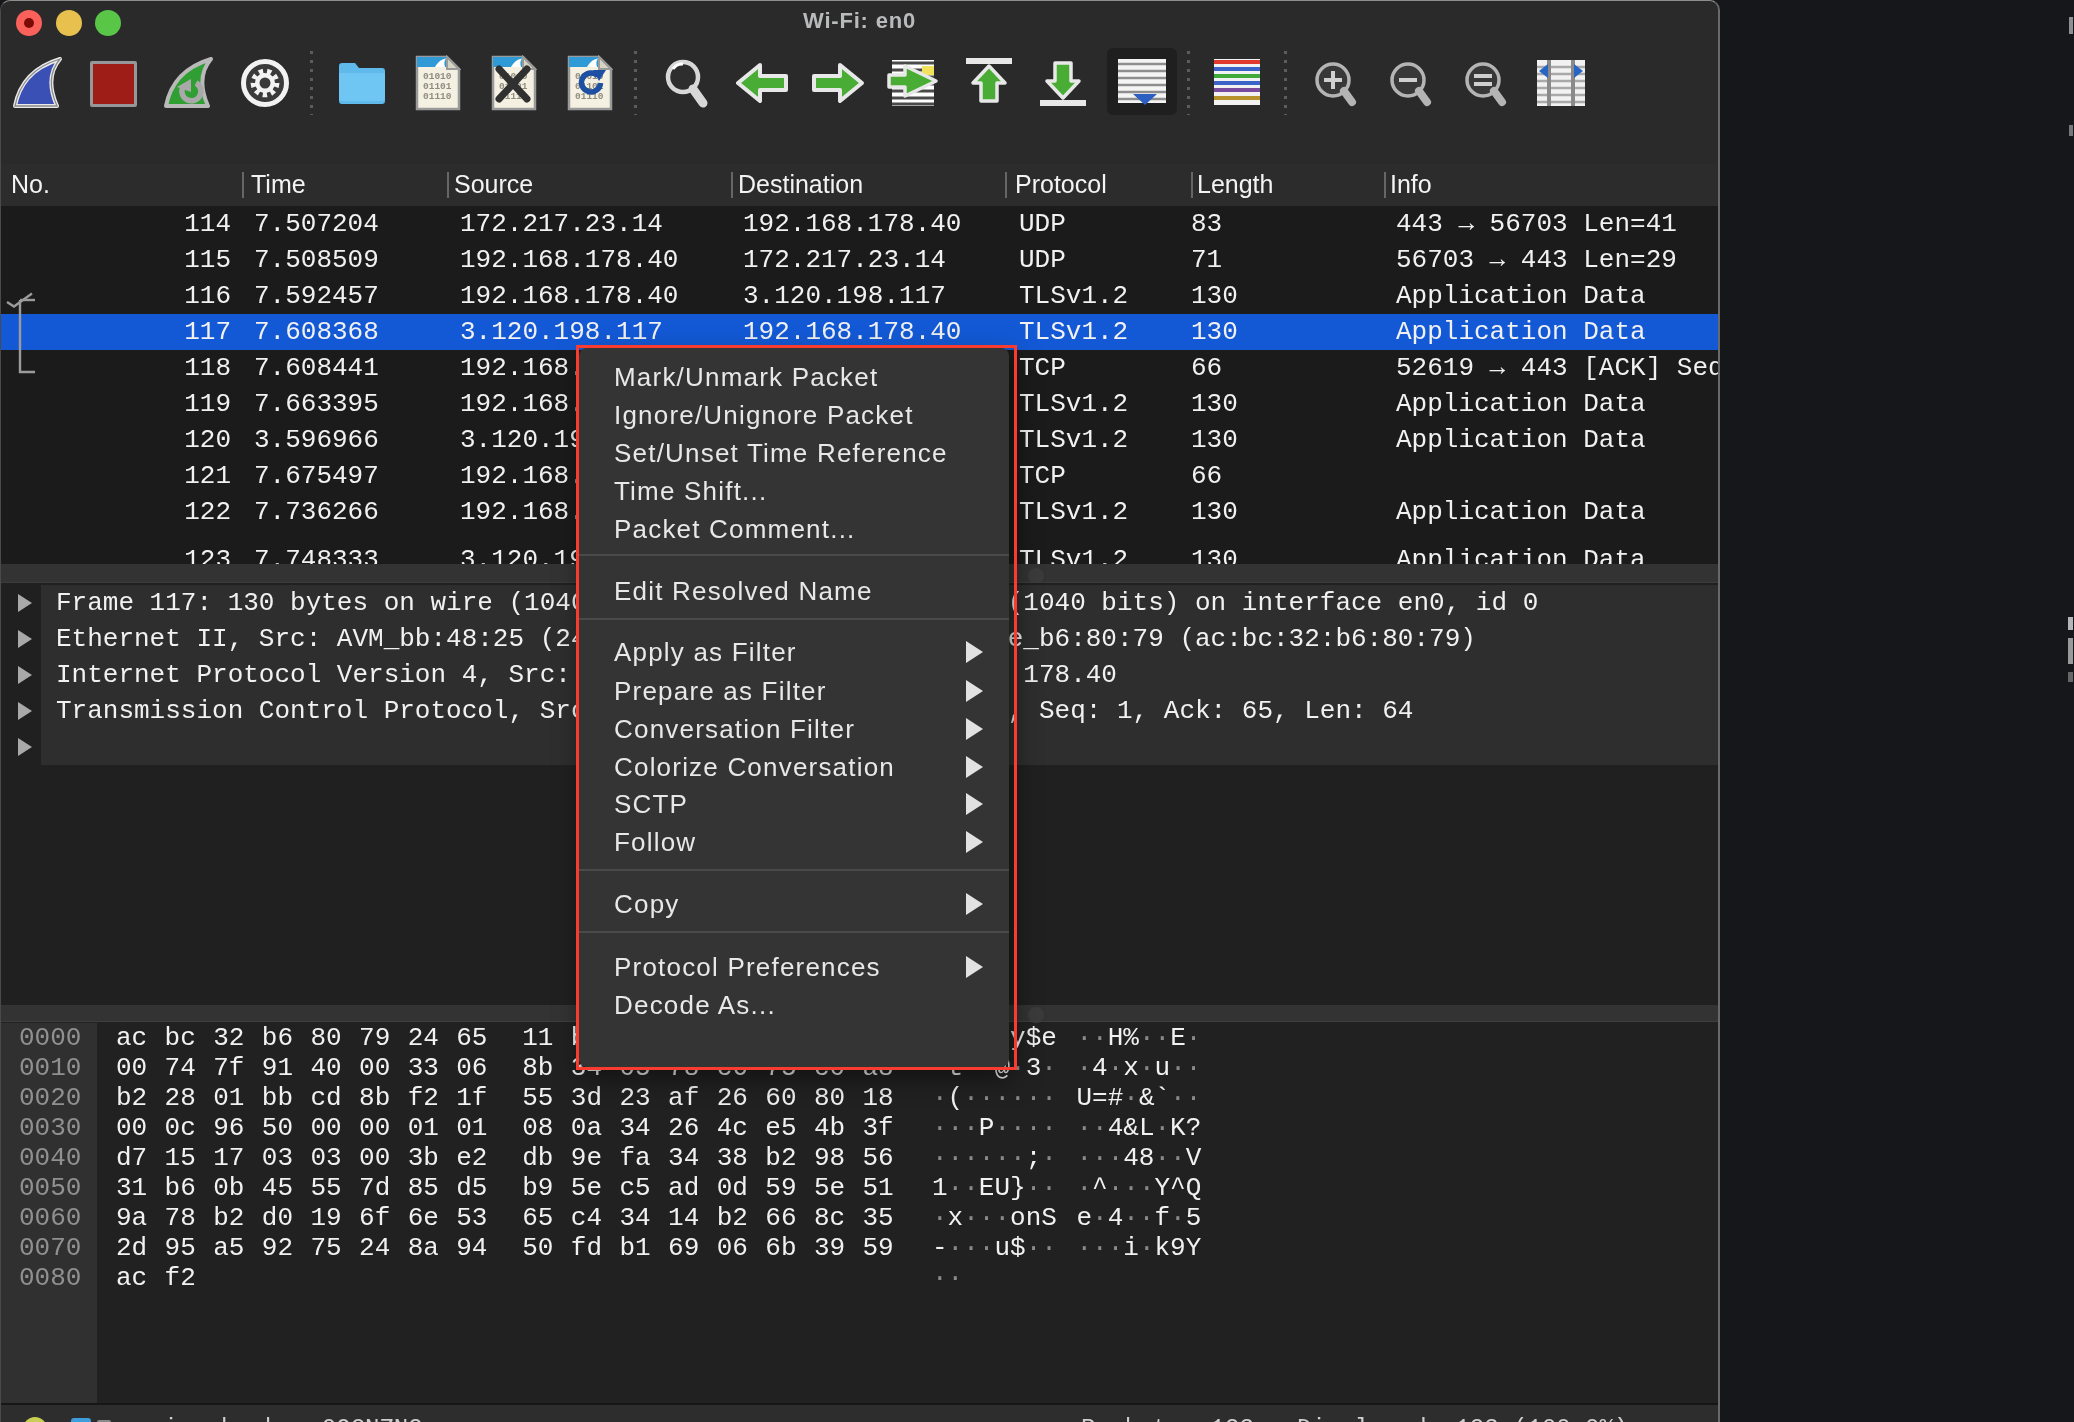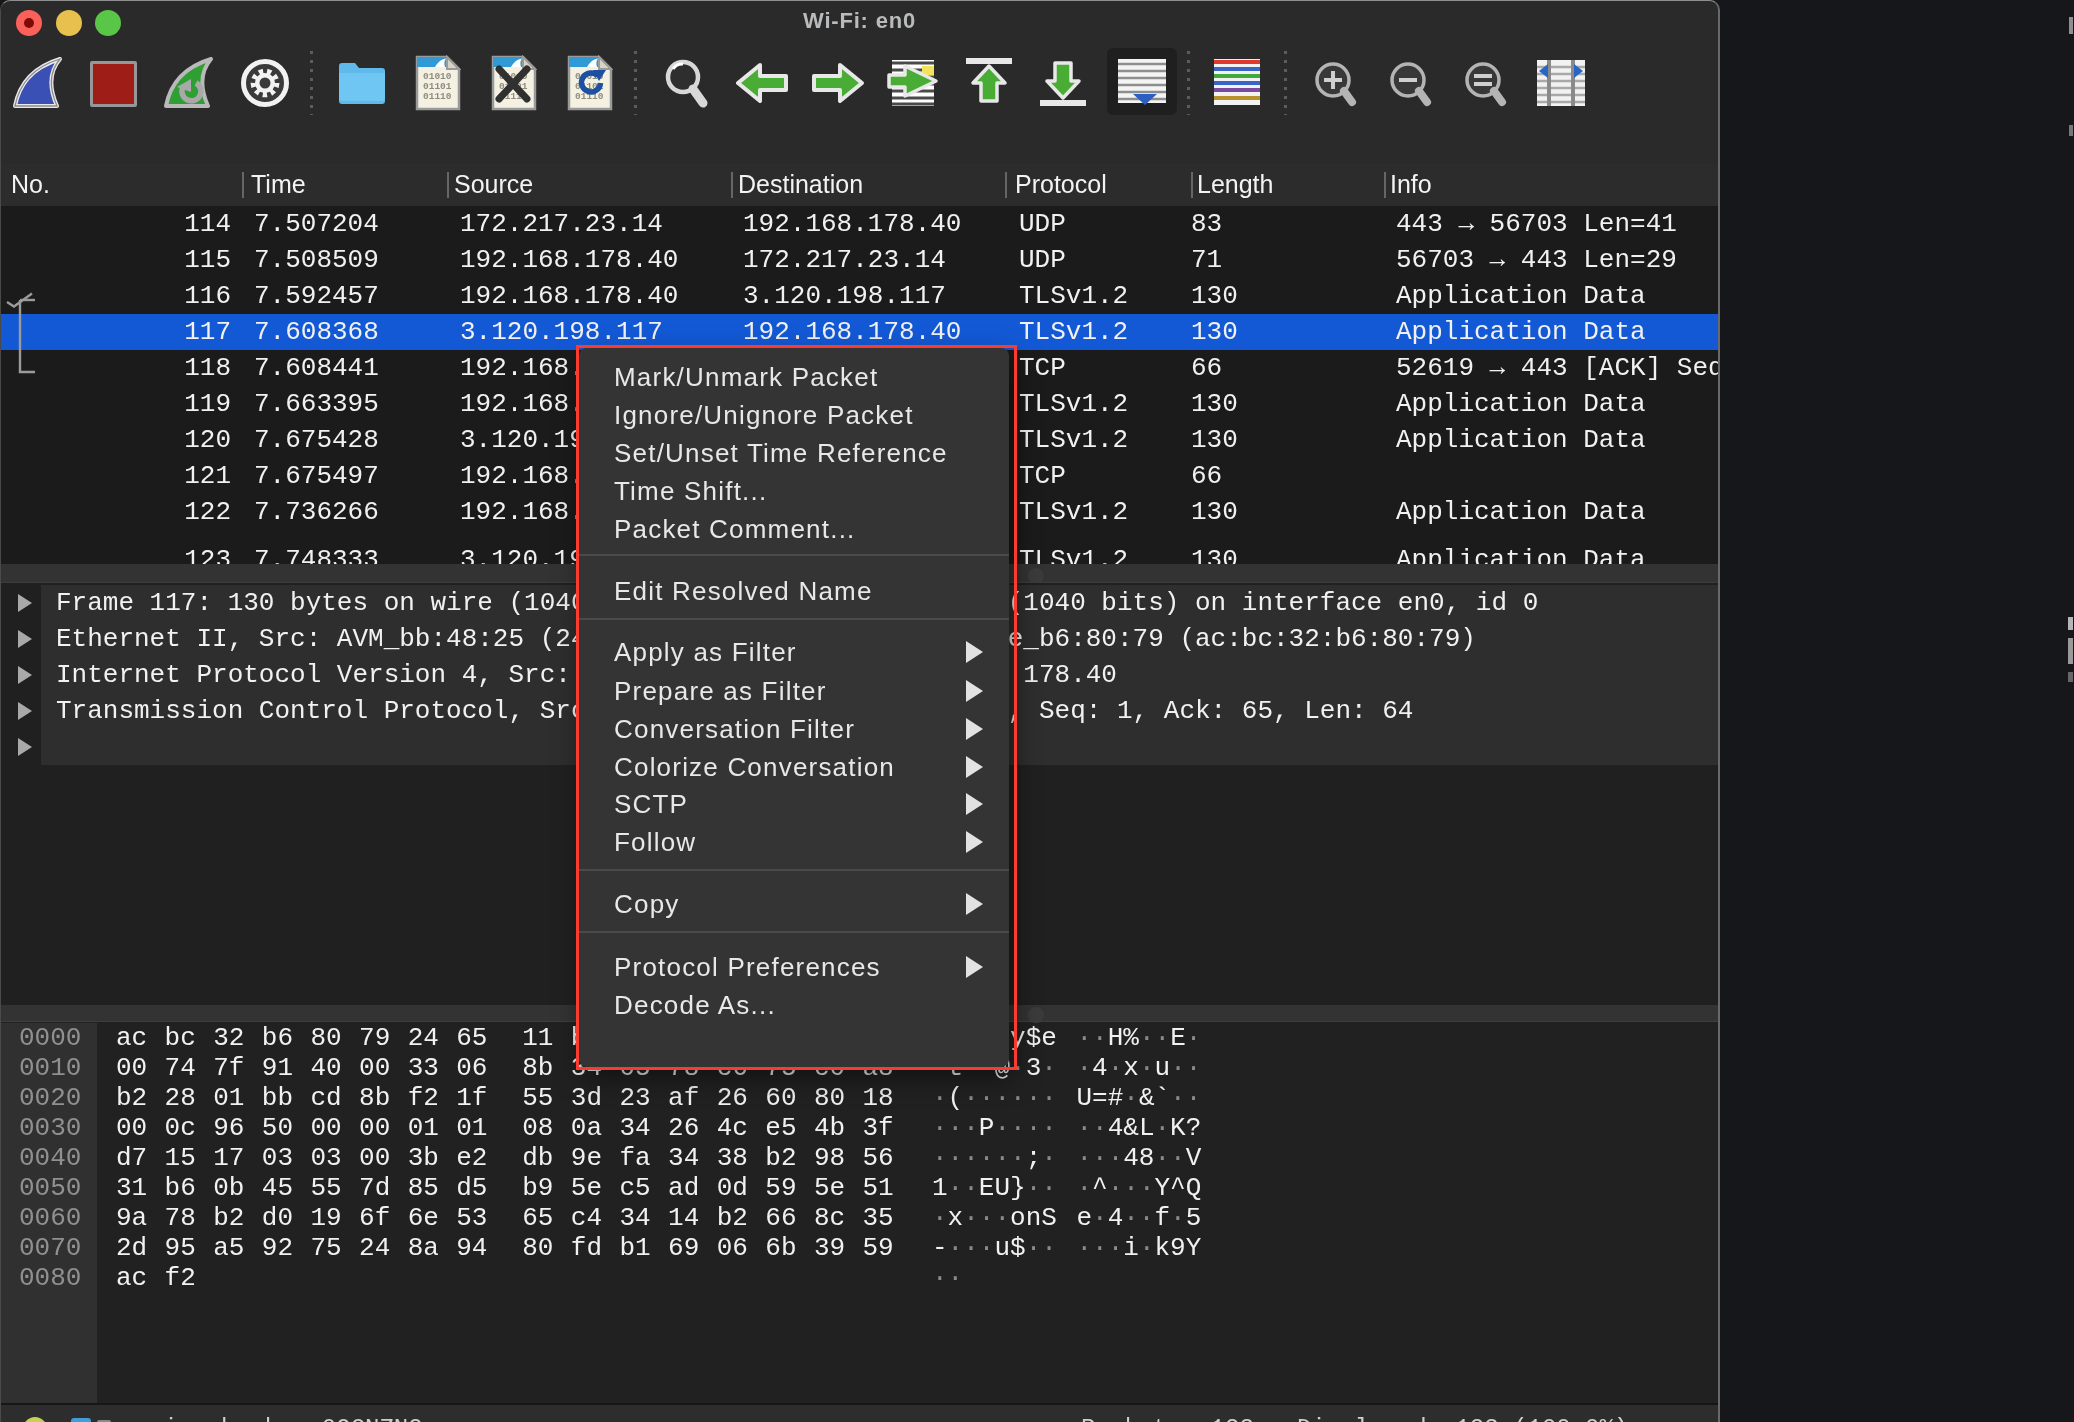--- a/index.html
+++ b/index.html
@@ -245,21 +245,21 @@
 <div class="prow mono" style="top:108px;background:#1359d6">
 <div class="c0">117</div><div class="c1">7.608368</div><div class="c2">3.120.198.117</div><div class="c3">192.168.178.40</div><div class="c4">TLSv1.2</div><div class="c5">130</div><div class="c6">Application Data</div>
 </div>
 <div class="prow mono" style="top:144px">
 <div class="c0">118</div><div class="c1">7.608441</div><div class="c2">192.168.178.40</div><div class="c3">3.120.198.117</div><div class="c4">TCP</div><div class="c5">66</div><div class="c6">52619 → 443 [ACK] Seq=65 Ack=65 Win=2047</div>
 </div>
 <div class="prow mono" style="top:180px">
 <div class="c0">119</div><div class="c1">7.663395</div><div class="c2">192.168.178.40</div><div class="c3">3.120.198.117</div><div class="c4">TLSv1.2</div><div class="c5">130</div><div class="c6">Application Data</div>
 </div>
 <div class="prow mono" style="top:216px">
-<div class="c0">120</div><div class="c1">7.675428</div><div class="c2">3.120.198.117</div><div class="c3">192.168.178.40</div><div class="c4">TLSv1.2</div><div class="c5">130</div><div class="c6">Application Data</div>
+<div class="c0">120</div><div class="c1">3.596966</div><div class="c2">3.120.198.117</div><div class="c3">192.168.178.40</div><div class="c4">TLSv1.2</div><div class="c5">130</div><div class="c6">Application Data</div>
 </div>
 <div class="prow mono" style="top:252px">
 <div class="c0">121</div><div class="c1">7.675497</div><div class="c2">192.168.178.40</div><div class="c3">3.120.198.117</div><div class="c4">TCP</div><div class="c5">66</div>
 </div>
 <div class="prow mono" style="top:288px">
 <div class="c0">122</div><div class="c1">7.736266</div><div class="c2">192.168.178.40</div><div class="c3">3.120.198.117</div><div class="c4">TLSv1.2</div><div class="c5">130</div><div class="c6">Application Data</div>
 </div>
 <div class="prow mono" style="top:336px">
 <div class="c0">123</div><div class="c1">7.748333</div><div class="c2">3.120.198.117</div><div class="c3">192.168.178.40</div><div class="c4">TLSv1.2</div><div class="c5">130</div><div class="c6">Application Data</div>
 </div>
@@ -308,21 +308,21 @@
 <div class="hrow hoff mono" style="top:122px">0040</div>
 <div class="hrow hbyte mono" style="top:122px">d7 15 17 03 03 00 3b e2  db 9e fa 34 38 b2 98 56</div>
 <div class="hrow hasc mono" style="top:122px"><i>······</i>;<i>·</i> <i>···</i>48<i>··</i>V</div>
 <div class="hrow hoff mono" style="top:152px">0050</div>
 <div class="hrow hbyte mono" style="top:152px">31 b6 0b 45 55 7d 85 d5  b9 5e c5 ad 0d 59 5e 51</div>
 <div class="hrow hasc mono" style="top:152px">1<i>··</i>EU}<i>··</i> <i>·</i>^<i>···</i>Y^Q</div>
 <div class="hrow hoff mono" style="top:182px">0060</div>
 <div class="hrow hbyte mono" style="top:182px">9a 78 b2 d0 19 6f 6e 53  65 c4 34 14 b2 66 8c 35</div>
 <div class="hrow hasc mono" style="top:182px"><i>·</i>x<i>···</i>onS e<i>·</i>4<i>··</i>f<i>·</i>5</div>
 <div class="hrow hoff mono" style="top:212px">0070</div>
-<div class="hrow hbyte mono" style="top:212px">2d 95 a5 92 75 24 8a 94  80 fd b1 69 06 6b 39 59</div>
+<div class="hrow hbyte mono" style="top:212px">2d 95 a5 92 75 24 8a 94  50 fd b1 69 06 6b 39 59</div>
 <div class="hrow hasc mono" style="top:212px">-<i>···</i>u$<i>··</i> <i>···</i>i<i>·</i>k9Y</div>
 <div class="hrow hoff mono" style="top:242px">0080</div>
 <div class="hrow hbyte mono" style="top:242px">ac f2</div>
 <div class="hrow hasc mono" style="top:242px"><i>··</i></div>
 </div>
 <div id="status">
 <div class="abs" style="left:22px;top:12px;width:24px;height:24px;border-radius:50%;background:#c9cf52"></div>
 <div class="abs" style="left:70px;top:13px;width:20px;height:22px;background:#3f9ddb;border-radius:3px"></div>
 <div class="abs" style="left:96px;top:15px;width:14px;height:16px;background:#8a8a8a;border-radius:2px"></div>
 <div class="abs mono" style="left:148px;top:10px;color:#cfcfcf;font-size:24px">wireshark_en0QGNZN2.pcapng</div>

